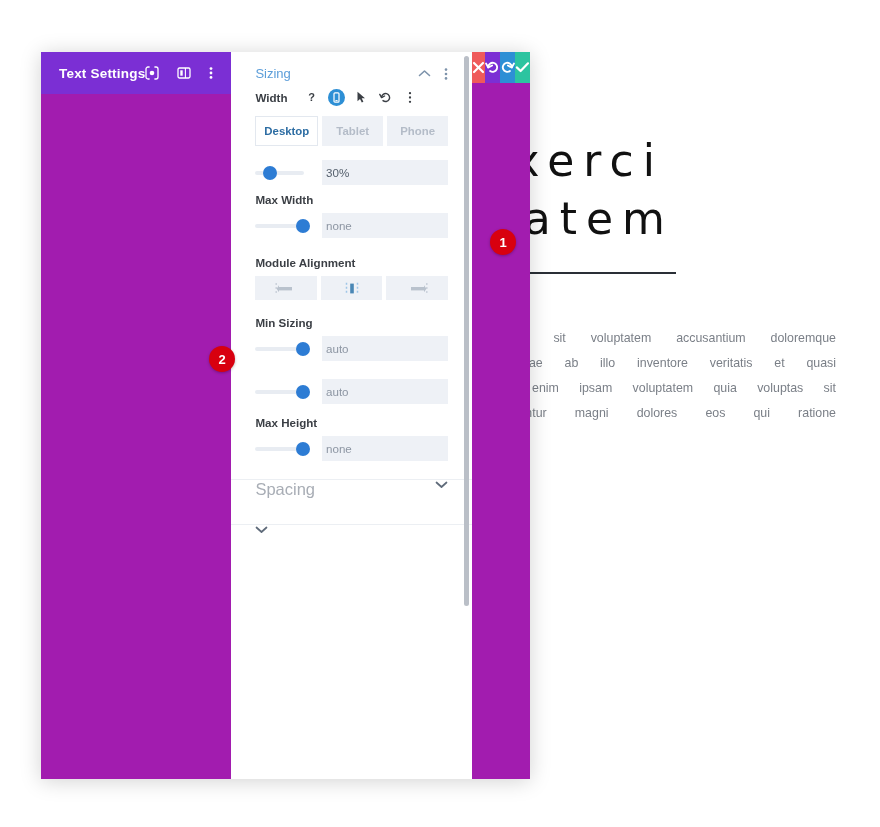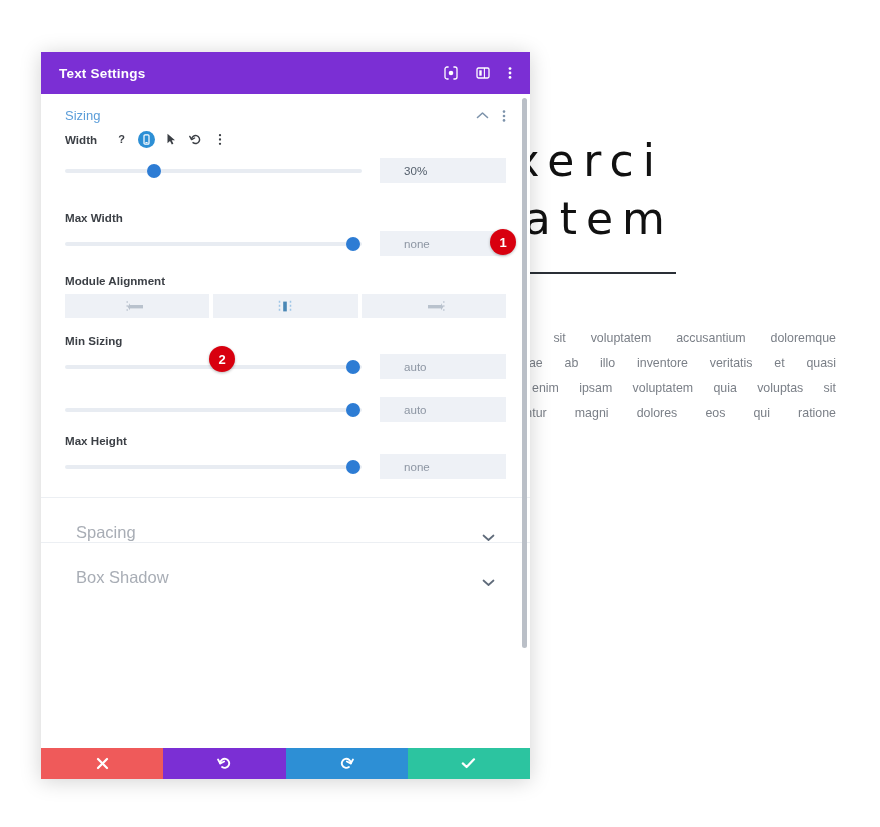--- a/index.html
+++ b/index.html
@@ -58,21 +58,21 @@
   }
 
   
   .panel {
     position:absolute;
     left:41px; top:52px;
     width:489px; height:727px;
     background:#a21caf;
     box-shadow: 0 2px 20px rgba(0,0,0,.18);
     overflow:hidden;
-    display:flex; flex-direction:column;
+    display:flex; flex-direction:row;
   }
 
   .panel-header {
     height:42px;
     background:#7b2fd4;
     display:flex; align-items:center;
     padding:0 18px;
     flex:0 0 auto;
   }
   .panel-title {
@@ -161,21 +161,21 @@
   }
   .slider .handle {
     position:absolute; top:4px; width:14px; height:14px;
     border-radius:50%; background:#2d7cd4;
     transform: translateX(-50%);
   }
   .value-box {
     width:126px; height:25px;
     background:#eef1f6;
     display:flex; align-items:center;
-    padding:0 24px;
+    padding:0 4px;
     font-size:11.6px; color:#8d96a3;
     cursor:text;
   }
   .value-box.filled { color:#55606d; }
 
   .field-block { margin-bottom:12px; }
 
   
   .align-row { display:flex; gap:4px; margin-bottom:16px; }
   .align-btn {
@@ -184,22 +184,22 @@
     display:flex; align-items:center; justify-content:center;
     cursor:pointer;
   }
   .align-btn.active { background:#eef1f6; }
 
   
   .collapsed-list { margin-top:18px; }
   .collapsed {
     height:45px;
     border-top:1px solid #eceff3;
-    display:flex; align-items:flex-end;
-    padding:0 35px;
+    display:flex; align-items:flex-start;
+    padding:0 24px;
     cursor:pointer;
   }
   .collapsed .ctitle { flex:1 1 auto; font-size:16.5px; color:#a8adb5; font-weight:400; }
 
   
   .panel-scrollbar {
     position:absolute; right:3px; top:4px;
     width:5px; height:550px;
     background:#babfc7; border-radius:3px;
   }
@@ -337,30 +337,35 @@
           </span>
           <span class="mini-icon">
             <svg width="4" height="13" viewBox="0 0 4 13">
               <circle cx="2" cy="2.2" r="1.15" fill="#3b3f45"></circle>
               <circle cx="2" cy="6.5" r="1.15" fill="#3b3f45"></circle>
               <circle cx="2" cy="10.8" r="1.15" fill="#3b3f45"></circle>
             </svg>
           </span>
         </div>
 
+        <div class="device-tabs">
+          <div class="device-tab active">Desktop</div>
+          <div class="device-tab">Tablet</div>
+          <div class="device-tab">Phone</div>
+        </div>
 
         <div class="slider-row">
           <div class="slider">
             <div class="track"></div>
             <div class="handle" style="left:30%"></div>
           </div>
           <div class="value-box filled">30%</div>
         </div>
 
-        <div class="field-block" style="margin-top:28px">
+        <div class="field-block" style="margin-top:8px">
           <div class="field-label">Max Width</div>
           <div class="slider-row">
             <div class="slider">
               <div class="track"></div>
               <div class="handle" style="left:97%"></div>
             </div>
             <div class="value-box">none</div>
           </div>
         </div>
 
@@ -428,21 +433,20 @@
       <div class="collapsed-list">
         <div class="collapsed">
           <div class="ctitle">Spacing</div>
           <span>
             <svg width="13" height="9" viewBox="0 0 13 9">
               <polyline points="1.5,2.5 6.5,7 11.5,2.5" fill="none" stroke="#5f6b7a" stroke-width="1.7" stroke-linecap="round" stroke-linejoin="round"></polyline>
             </svg>
           </span>
         </div>
         <div class="collapsed">
-          <div class="ctitle">Box Shadow</div>
           <span>
             <svg width="13" height="9" viewBox="0 0 13 9">
               <polyline points="1.5,2.5 6.5,7 11.5,2.5" fill="none" stroke="#5f6b7a" stroke-width="1.7" stroke-linecap="round" stroke-linejoin="round"></polyline>
             </svg>
           </span>
         </div>
       </div>
 
     </div>
 

